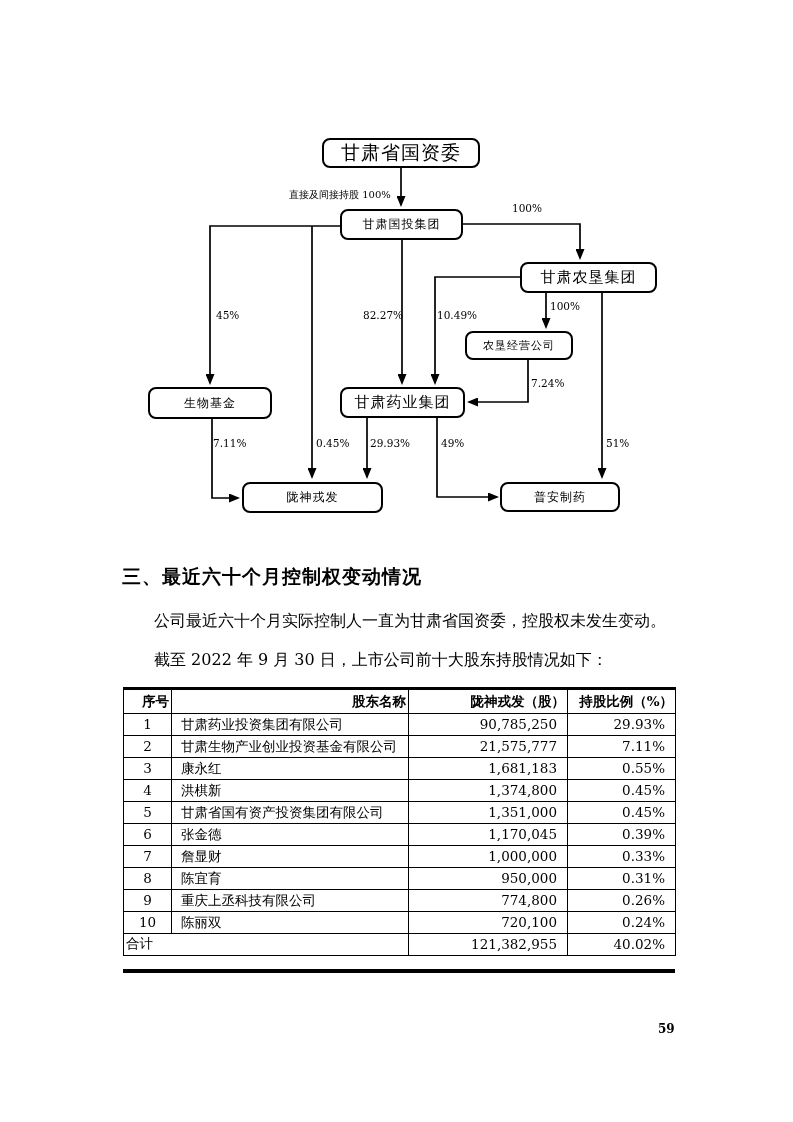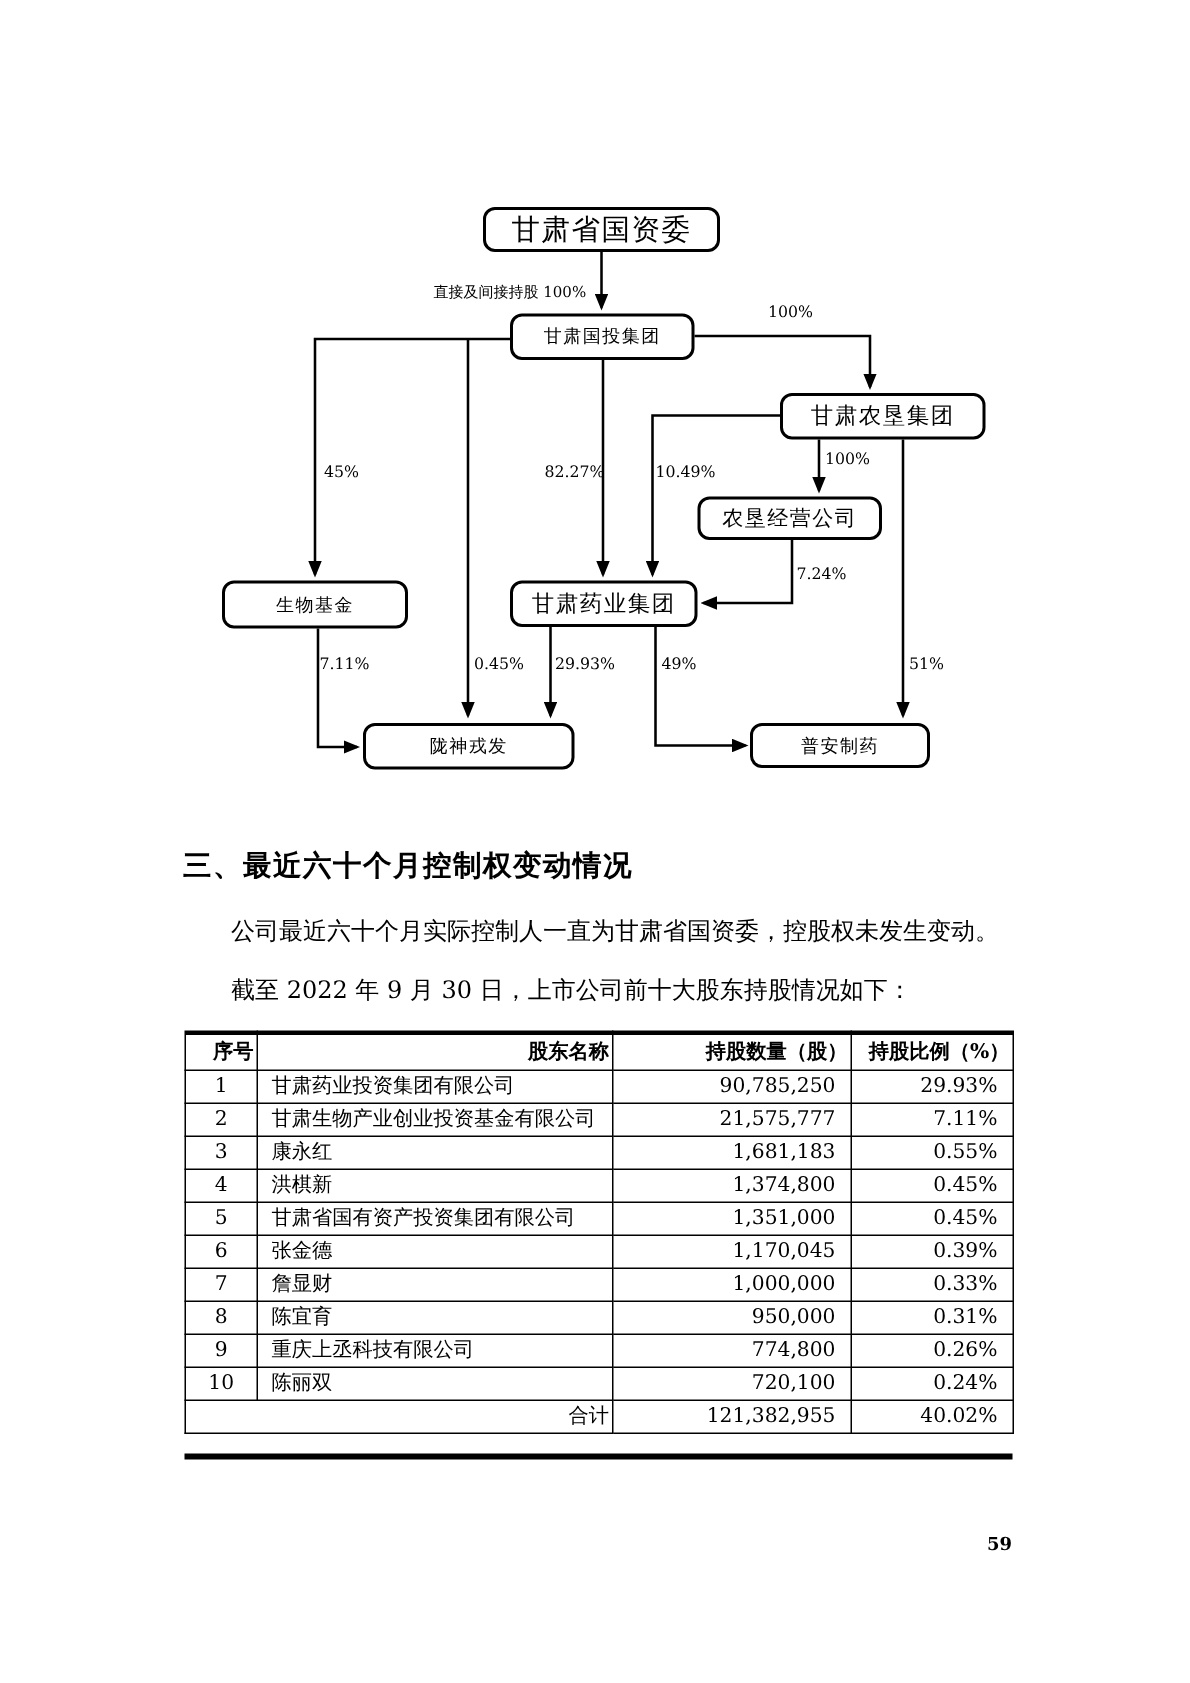--- a/index.html
+++ b/index.html
@@ -29,21 +29,21 @@
   .tbl{
     position:absolute;left:123px;top:687px;width:552px;border-collapse:collapse;table-layout:fixed;
     font-size:13.5px;border:1px solid #000;border-top:3px solid #000;
   }
   .tbl th,.tbl td{border:1px solid #000;padding:0 2px;height:21px;line-height:15px;overflow:hidden;white-space:nowrap;}
   .tbl thead th{font-weight:700;text-align:right;height:23px;border-bottom:1.5px solid #000;}
   .tbl td.c-no{text-align:center;}
   .tbl td.c-name{text-align:left;padding-left:9px;}
   .tbl td.c-shares,.tbl td.c-pct{text-align:right;padding-right:10px;}
   .tbl tr.total td{border-top:1.5px solid #000;}
-  .tbl tr.total td.c-merged{text-align:right;}
+  .tbl tr.total td.c-merged{text-align:left;font-family:Liberation Mono, monospace;}
   .bottom-rule{position:absolute;left:123px;top:969px;width:552px;height:3.5px;background:#000;}
   
   .page-number{position:absolute;left:658px;top:1022px;font-size:12px;font-weight:700;}
 </style>
 </head>
 <body>
 
 <div class="page">
 
   <div class="diagram">
@@ -65,21 +65,21 @@
         <path d="M367 418 L367 477" marker-end="url(#ah)"></path>
         <path d="M437 418 L437 497 L497 497" marker-end="url(#ah)"></path>
         <path d="M602 293 L602 477" marker-end="url(#ah)"></path>
         <path d="M212 419 L212 498 L238 498" marker-end="url(#ah)"></path>
       </g>
     </svg>
 
     <div class="node" style="left:322px;top:138px;width:158px;height:30px;font-size:19px">甘肃省国资委</div>
     <div class="node" style="left:340px;top:209px;width:123px;height:31px">甘肃国投集团</div>
     <div class="node" style="left:520px;top:262px;width:137px;height:31px;font-size:15px">甘肃农垦集团</div>
-    <div class="node" style="left:465px;top:331px;width:123px;height:29px;font-size:14px">农垦经营公司</div>
+    <div class="node" style="left:465px;top:331px;width:108px;height:29px;font-size:11px">农垦经营公司</div>
     <div class="node" style="left:340px;top:387px;width:125px;height:31px;font-size:15px">甘肃药业集团</div>
     <div class="node" style="left:148px;top:387px;width:124px;height:32px">生物基金</div>
     <div class="node" style="left:242px;top:482px;width:141px;height:31px">陇神戎发</div>
     <div class="node" style="left:500px;top:482px;width:120px;height:30px">普安制药</div>
 
     <div class="elabel" style="left:289px;top:188px;font-size:10px">直接及间接持股 100%</div>
     <div class="elabel" style="left:512px;top:202px">100%</div>
     <div class="elabel" style="left:216px;top:309px">45%</div>
     <div class="elabel" style="left:363px;top:309px">82.27%</div>
     <div class="elabel" style="left:437px;top:309px">10.49%</div>
@@ -100,21 +100,21 @@
     <colgroup>
         <col style="width:48px">
         <col style="width:237px">
         <col style="width:159px">
         <col style="width:108px">
       </colgroup>
     <thead>
       <tr>
         <th>序号</th>
         <th>股东名称</th>
-        <th>持股数量（股）</th>
+        <th>陇神戎发（股）</th>
         <th>持股比例（%）</th>
       </tr>
     </thead>
     <tbody>
       <tr>
         <td class="c-no">1</td>
         <td class="c-name">甘肃药业投资集团有限公司</td>
         <td class="c-shares">90,785,250</td>
         <td class="c-pct">29.93%</td>
       </tr>

